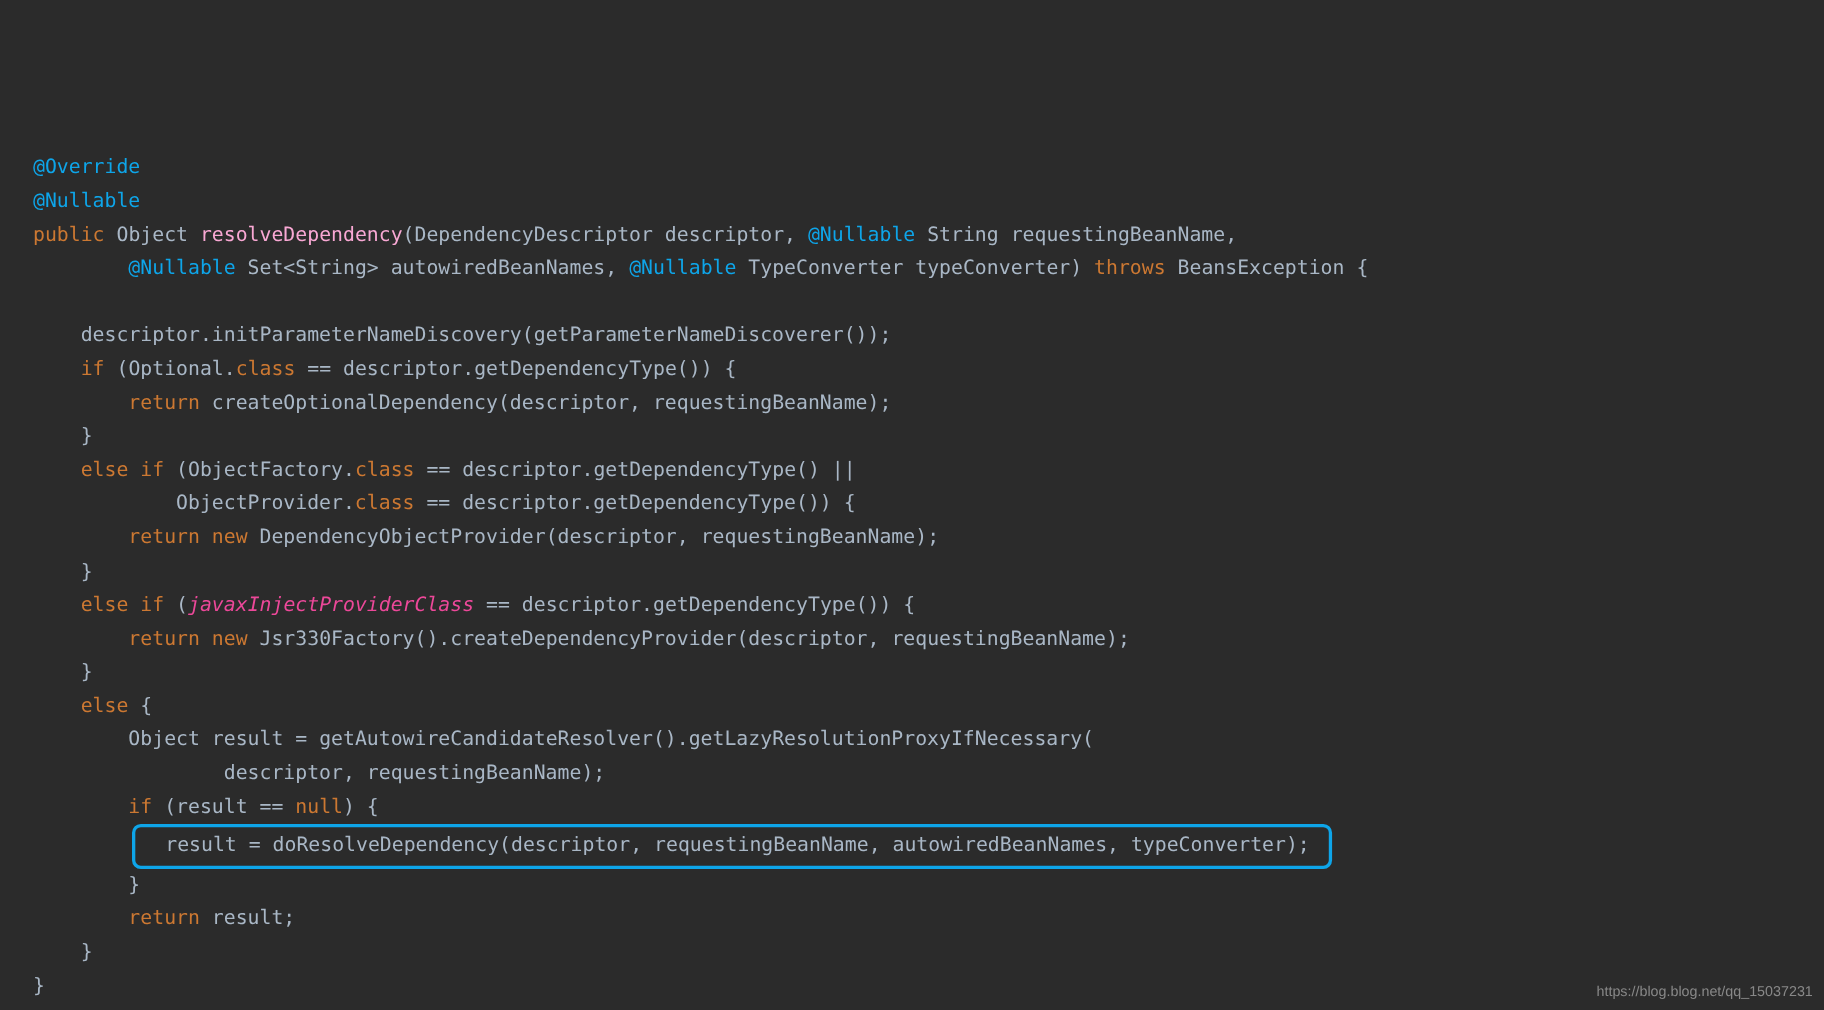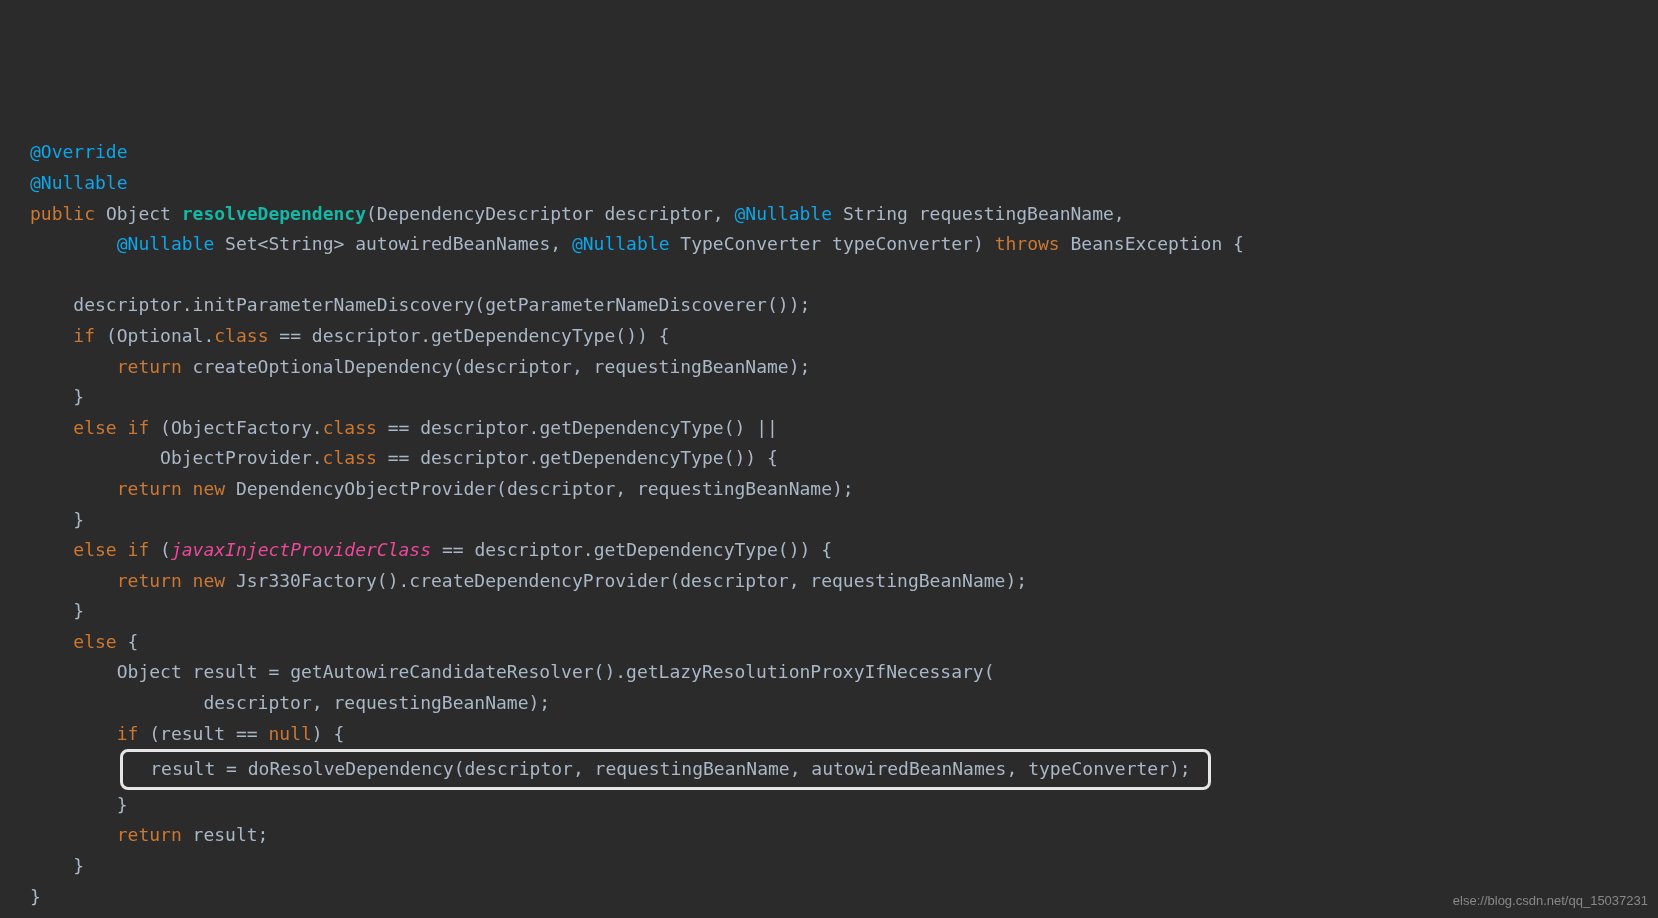--- a/index.html
+++ b/index.html
@@ -12,25 +12,25 @@
       font-family: 'Menlo', 'Monaco', 'Consolas', monospace;
       font-size: 18px;
       line-height: 1.7;
       color: #a9b7c6;
       padding: 15px 30px;
       white-space: pre;
       overflow-x: auto;
     }
     .annotation { color: #0ea5e9; }
     .keyword { color: #cc7832; margin-top: 36px; }
-    .method-def { color: #14b8a6; font-weight: bold; }
+    .method-def { color: #f9a8d4; }
     .prop-italic { color: #ec4899; font-style: italic; }
     .underline { }
     .highlight-box {
-      border: 3px solid #e5e5e5;
+      border: 3px solid #0ea5e9;
       border-radius: 8px;
       padding: 2px 6px;
       display: inline-block;
       margin-left: -8px;
     }
     .watermark {
       position: fixed;
       bottom: 6px;
       right: 10px;
       font-size: 13px;
@@ -41,16 +41,16 @@
       display: block;
     }
   </style>
 </head>
 <body>
 
 
 
 <div><span class="line"><span class="annotation">@Override</span></span><span class="line"><span class="annotation">@Nullable</span></span><span class="line"><span class="keyword">public</span> <span>Object</span> <span class="method-def">resolveDependency</span>(<span>DependencyDescriptor</span> <span>descriptor</span>, <span class="annotation">@Nullable</span> <span>String</span> <span>requestingBeanName</span>,</span><span class="line">        <span class="annotation">@Nullable</span> <span>Set</span>&lt;<span>String</span>&gt; <span>autowiredBeanNames</span>, <span class="annotation">@Nullable</span> <span>TypeConverter</span> <span>typeConverter</span>) <span class="keyword">throws</span> <span>BeansException</span> {</span><span class="line"> </span><span class="line">    <span>descriptor</span>.<span>initParameterNameDiscovery</span>(<span>getParameterNameDiscoverer</span>());</span><span class="line">    <span class="keyword">if</span> (<span>Optional</span>.<span class="keyword">class</span> <span>==</span> <span>descriptor</span>.<span>getDependencyType</span>()) {</span><span class="line">        <span class="keyword">return</span> <span>createOptionalDependency</span>(<span>descriptor</span>, <span>requestingBeanName</span>);</span><span class="line">    }</span><span class="line">    <span class="keyword">else</span> <span class="keyword">if</span> (<span>ObjectFactory</span>.<span class="keyword">class</span> <span>==</span> <span>descriptor</span>.<span>getDependencyType</span>() <span>||</span></span><span class="line">            <span>ObjectProvider</span>.<span class="keyword">class</span> <span>==</span> <span>descriptor</span>.<span>getDependencyType</span>()) {</span><span class="line">        <span class="keyword">return</span> <span class="keyword">new</span> <span>DependencyObjectProvider</span>(<span>descriptor</span>, <span>requestingBeanName</span>);</span><span class="line">    }</span><span class="line">    <span class="keyword">else</span> <span class="keyword">if</span> (<span class="prop-italic">javaxInjectProviderClass</span> <span>==</span> <span>descriptor</span>.<span>getDependencyType</span>()) {</span><span class="line">        <span class="keyword">return</span> <span class="keyword">new</span> <span>Jsr330Factory</span>().<span>createDependencyProvider</span>(<span>descriptor</span>, <span>requestingBeanName</span>);</span><span class="line">    }</span><span class="line">    <span class="keyword">else</span> {</span><span class="line">        <span>Object</span> <span class="underline">result</span> = <span>getAutowireCandidateResolver</span>().<span>getLazyResolutionProxyIfNecessary</span>(</span><span class="line">                <span>descriptor</span>, <span>requestingBeanName</span>);</span><span class="line">        <span class="keyword">if</span> (<span class="underline">result</span> <span>==</span> <span class="keyword">null</span>) {</span><span class="line">         <span class="highlight-box">  <span class="underline">result</span> = <span>doResolveDependency</span>(<span>descriptor</span>, <span>requestingBeanName</span>, <span>autowiredBeanNames</span>, <span>typeConverter</span>); </span></span><span class="line">        }</span><span class="line">        <span class="keyword">return</span> <span class="underline">result</span>;</span><span class="line">    }</span><span class="line">}</span></div>
 
-<div class="watermark">else://blog.csdn.net/qq_15037231</div>
+<div class="watermark">https://blog.blog.net/qq_15037231</div>
 
 
 
 
 </body></html>

